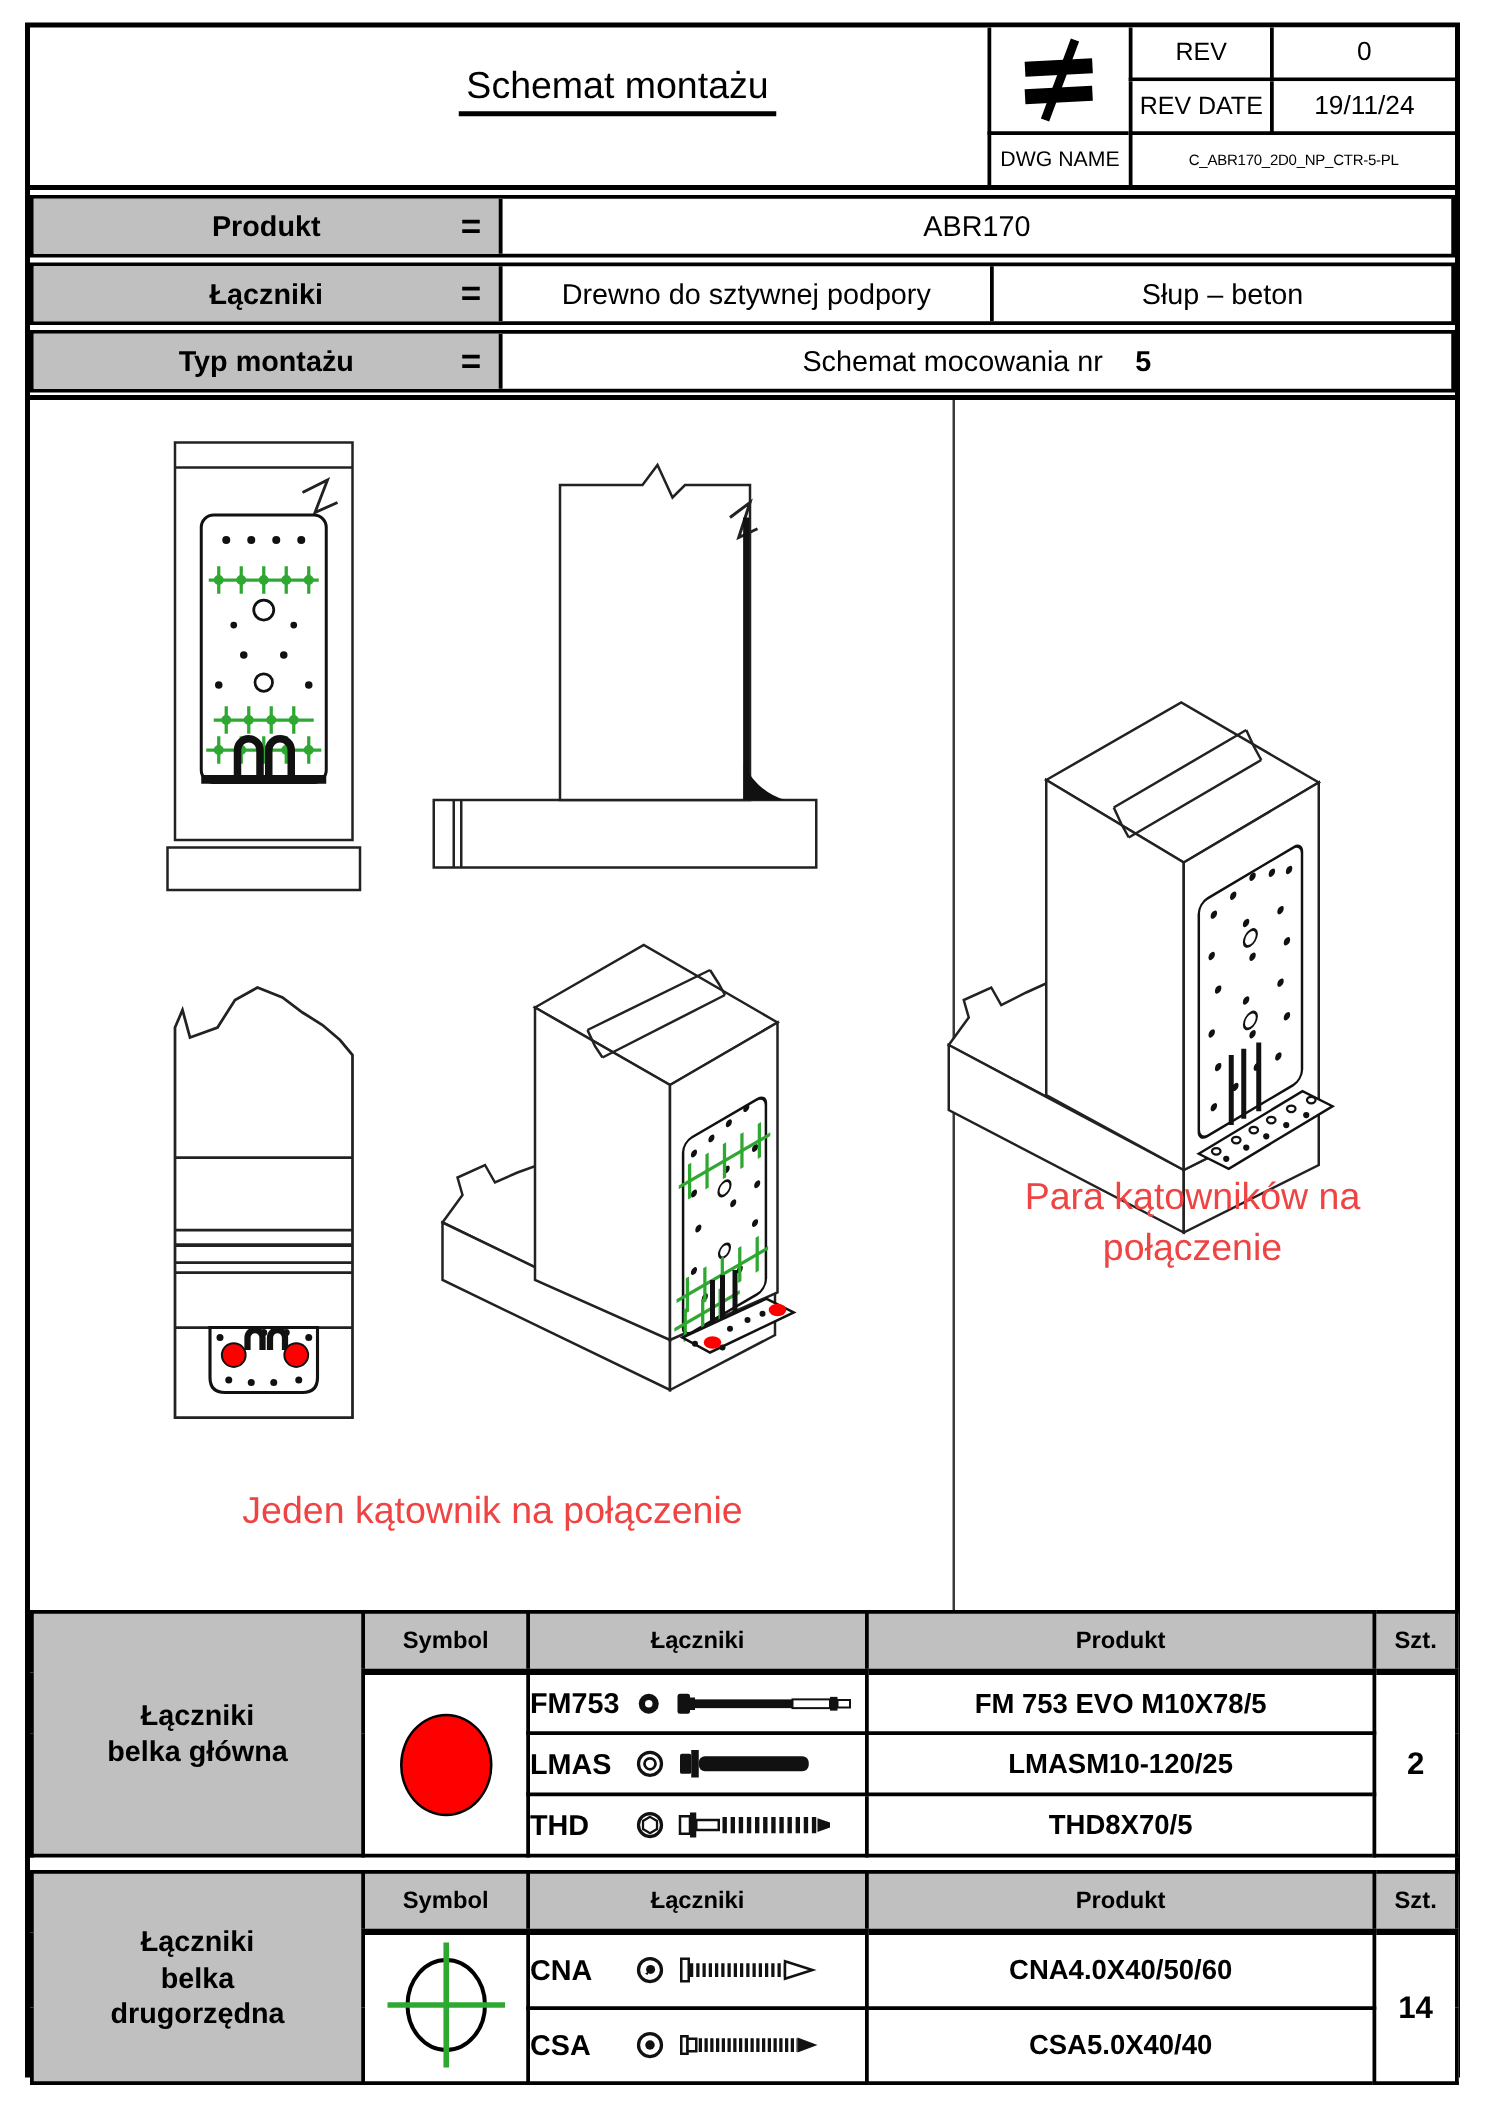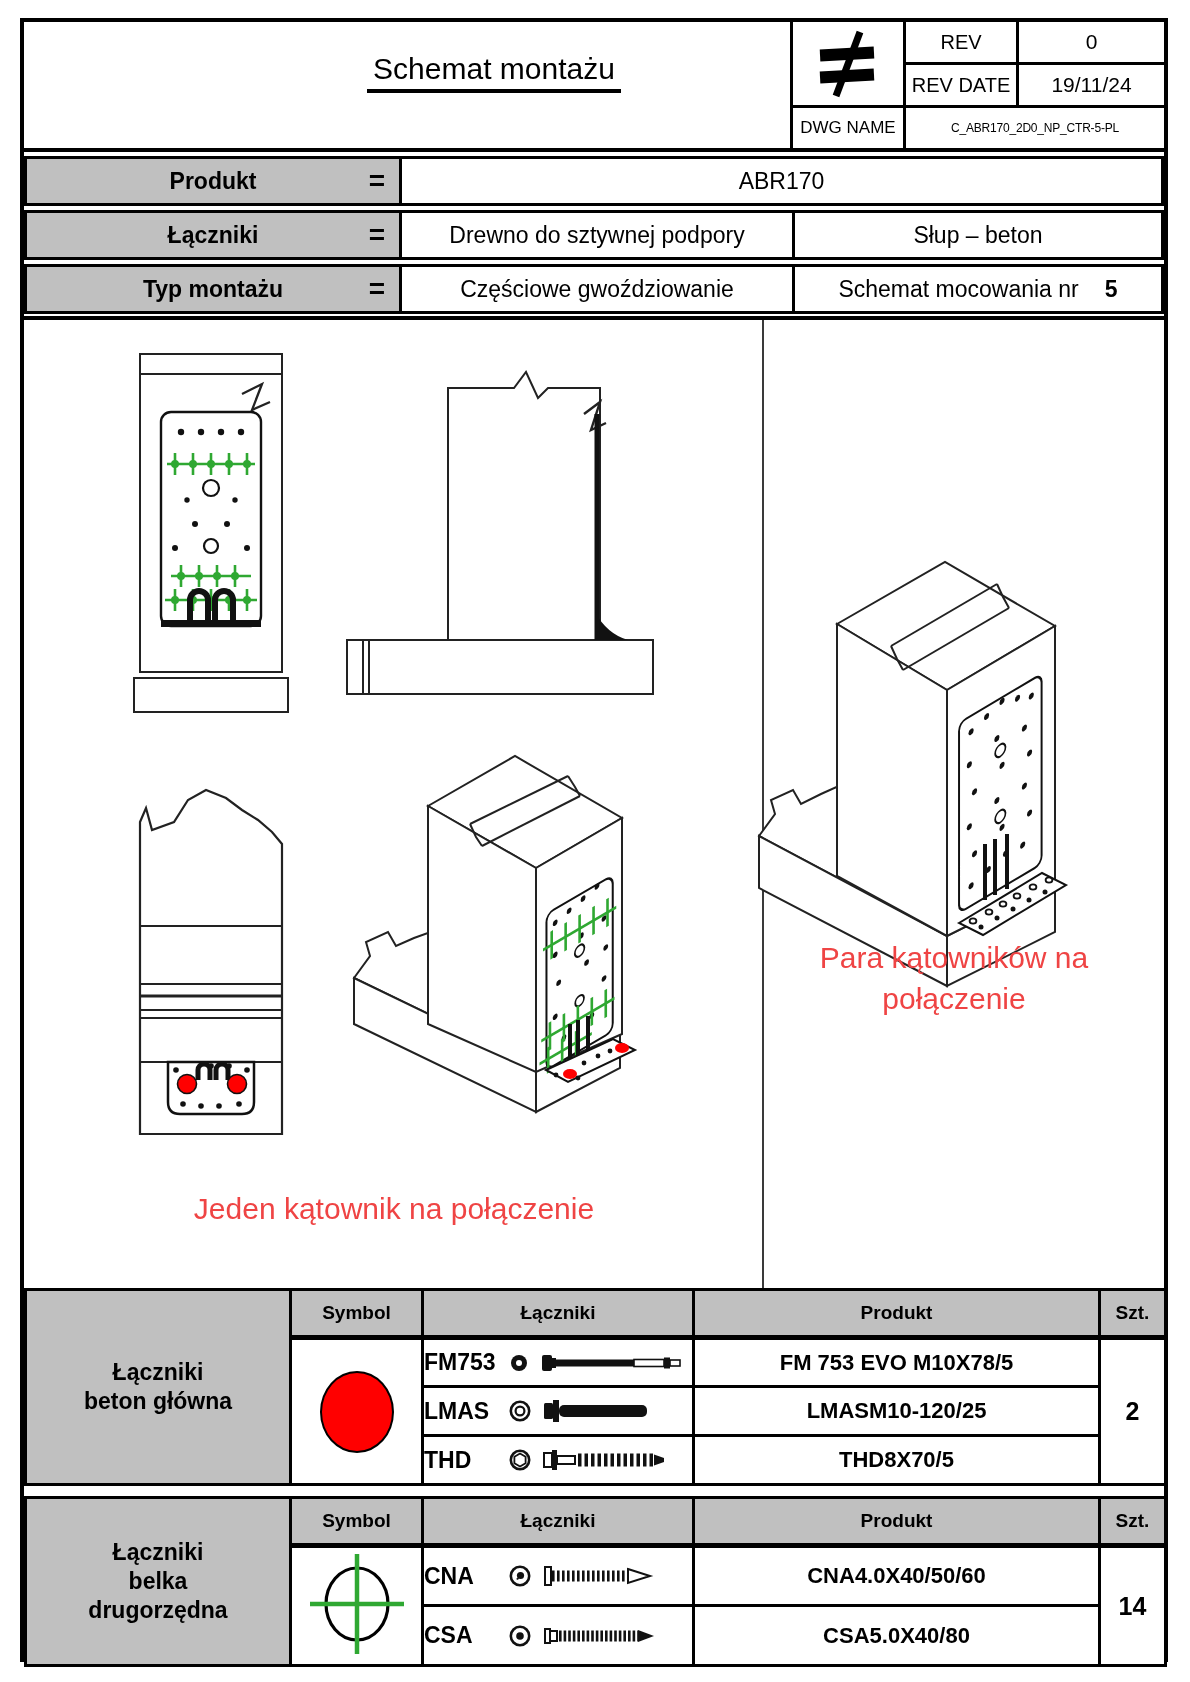--- a/index.html
+++ b/index.html
@@ -101,21 +101,20 @@
     </div>
     <div class="pval split-l">Drewno do sztywnej podpory</div>
     <div class="pval">Słup – beton</div>
   </div>
 
   <div class="prow" style="top:242px;">
     <div class="plabel">
       <span>Typ montażu</span>
       <span class="eq">=</span>
     </div>
-    <div class="pval split-l">Częściowe gwoździowanie</div>
     <div class="pval">
       <span>Schemat mocowania nr</span>
       <span class="num">5</span>
     </div>
   </div>
 
   <div class="draw">
     <div class="vdivider"></div>
 
     <svg class="dsvg" style="left:106px;top:28px;" width="164" height="388" viewBox="0 0 164 388">
@@ -381,21 +380,21 @@
           <col style="width:265px">
           <col style="width:132px">
           <col style="width:271px">
           <col style="width:406px">
           <col style="width:66px">
         </colgroup>
     <tbody>
           <tr>
       <td class="group" rowspan="4">
         <div>Łączniki</div>
-        <div>beton główna</div>
+        <div>belka główna</div>
       </td>
       <th>Symbol</th>
       <th>Łączniki</th>
       <th>Produkt</th>
       <th>Szt.</th>
     </tr>
     <tr class="fastrow">
       <td class="symcell" rowspan="3">
         <div class="redcircle"></div>
       </td>
@@ -513,19 +512,19 @@
             <circle cx="12" cy="12" r="3.8" fill="#111"></circle>
           </svg>
           <svg width="150" height="28" viewBox="0 0 150 28">
             <rect x="3" y="7" width="5" height="14" fill="#fff" stroke="#111" stroke-width="2"></rect>
             <rect x="8" y="9" width="7" height="10" fill="#fff" stroke="#111" stroke-width="2"></rect>
             <line x1="17" y1="14" x2="96" y2="14" stroke="#111" stroke-width="11" stroke-dasharray="2.6,2"></line>
             <polygon points="96,8 112,14 96,20" fill="#111"></polygon>
           </svg>
         </div>
       </td>
-      <td class="prodcell">CSA5.0X40/80</td>
+      <td class="prodcell">CSA5.0X40/40</td>
     </tr>
   </tbody>
       </table>
 
 </div>
 </div>
 
 </body></html>

